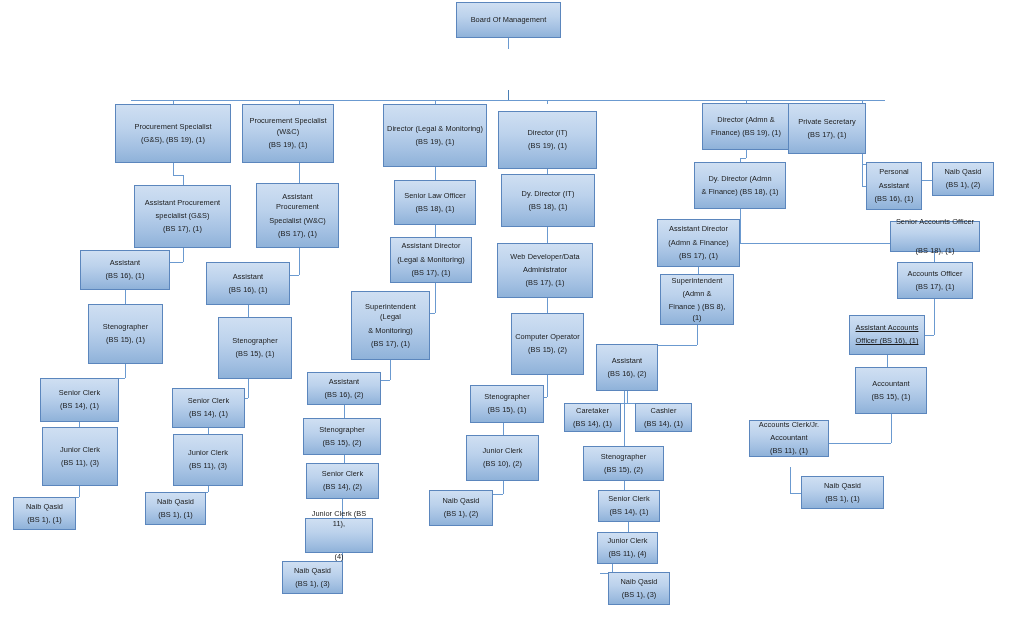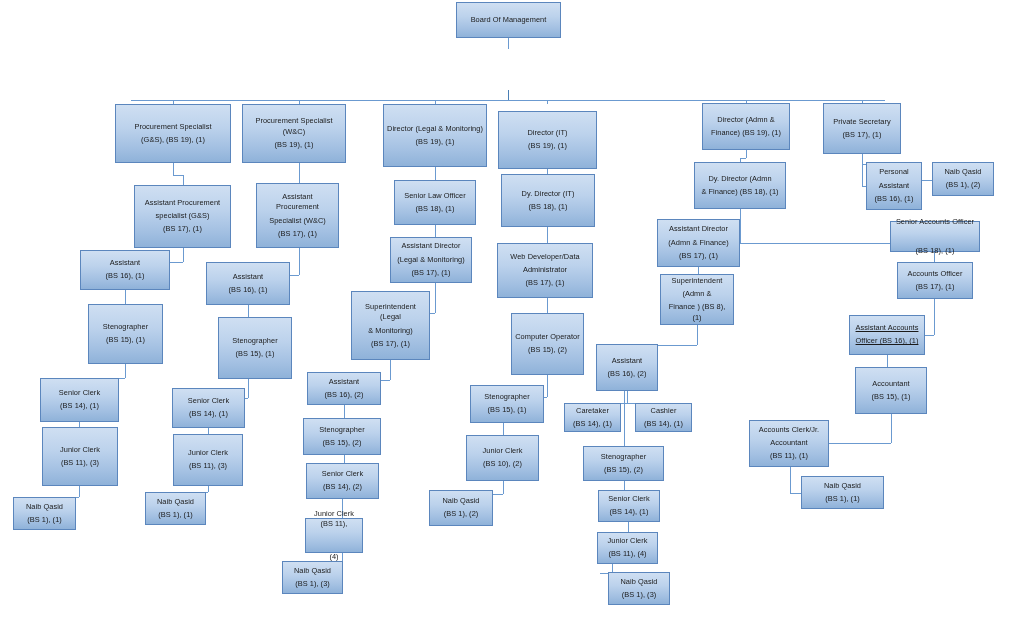--- a/index.html
+++ b/index.html
@@ -145,37 +145,37 @@
     <div class="conn h" style="left: 829px; top: 443px; width: 62px; background: rgb(107, 154, 208);"></div>
     <div class="conn v" style="left: 790px; top: 467px; height: 26px; background: rgb(107, 154, 208);"></div>
     <div class="conn h" style="left: 790px; top: 493px; width: 11px; background: rgb(107, 154, 208);"></div>
     <div class="node" style="left: 456px; top: 2px; width: 105px; height: 36px; border-color: rgb(91, 134, 189); color: rgb(26, 26, 26);">
       <span class="ln">Board Of Management</span>
     </div>
     <div class="node" style="left: 115px; top: 104px; width: 116px; height: 59px; border-color: rgb(91, 134, 189); color: rgb(26, 26, 26);">
       <span class="ln">Procurement Specialist</span>
       <span class="ln">(G&amp;S), (BS 19), (1)</span>
     </div>
-    <div class="node" style="left: 242px; top: 104px; width: 104px; height: 59px; border-color: rgb(91, 134, 189); color: rgb(26, 26, 26);">
+    <div class="node" style="left: 242px; top: 104px; width: 92px; height: 59px; border-color: rgb(91, 134, 189); color: rgb(26, 26, 26);">
       <span class="ln">Procurement Specialist (W&amp;C)</span>
       <span class="ln">(BS 19), (1)</span>
     </div>
     <div class="node" style="left: 383px; top: 104px; width: 104px; height: 63px; border-color: rgb(91, 134, 189); color: rgb(26, 26, 26);">
       <span class="ln">Director (Legal &amp; Monitoring)</span>
       <span class="ln">(BS 19), (1)</span>
     </div>
     <div class="node" style="left: 498px; top: 111px; width: 99px; height: 58px; border-color: rgb(91, 134, 189); color: rgb(26, 26, 26); justify-content: center;">
       <span class="ln">Director (IT)</span>
       <span class="ln">(BS 19), (1)</span>
     </div>
     <div class="node" style="left: 702px; top: 103px; width: 88px; height: 47px; border-color: rgb(91, 134, 189); color: rgb(26, 26, 26);">
       <span class="ln">Director (Admn &amp;</span>
       <span class="ln">Finance) (BS 19),  (1)</span>
     </div>
-    <div class="node" style="left: 823px; top: 103px; width: 78px; height: 51px; border-color: rgb(91, 134, 189); color: rgb(26, 26, 26);">
+    <div class="node" style="left: 788px; top: 103px; width: 78px; height: 51px; border-color: rgb(91, 134, 189); color: rgb(26, 26, 26);">
       <span class="ln">Private Secretary</span>
       <span class="ln">(BS 17), (1)</span>
     </div>
     <div class="node" style="left: 134px; top: 185px; width: 97px; height: 63px; border-color: rgb(91, 134, 189); color: rgb(26, 26, 26);">
       <span class="ln">Assistant Procurement</span>
       <span class="ln">specialist (G&amp;S)</span>
       <span class="ln">(BS 17), (1)</span>
     </div>
     <div class="node" style="left: 256px; top: 183px; width: 83px; height: 65px; border-color: rgb(91, 134, 189); color: rgb(26, 26, 26);">
       <span class="ln">Assistant Procurement</span>
@@ -305,21 +305,21 @@
       <span class="ln">(BS 15), (2)</span>
     </div>
     <div class="node" style="left: 466px; top: 435px; width: 73px; height: 46px; border-color: rgb(91, 134, 189); color: rgb(26, 26, 26);">
       <span class="ln">Junior Clerk</span>
       <span class="ln">(BS 10), (2)</span>
     </div>
     <div class="node" style="left: 583px; top: 446px; width: 81px; height: 35px; border-color: rgb(91, 134, 189); color: rgb(26, 26, 26);">
       <span class="ln">Stenographer</span>
       <span class="ln">(BS 15), (2)</span>
     </div>
-    <div class="node" style="left: 749px; top: 420px; width: 80px; height: 47px; border-color: rgb(91, 134, 189); color: rgb(26, 26, 26);">
+    <div class="node" style="left: 749px; top: 420px; width: 80px; height: 37px; border-color: rgb(91, 134, 189); color: rgb(26, 26, 26);">
       <span class="ln">Accounts Clerk/Jr.</span>
       <span class="ln">Accountant</span>
       <span class="ln">(BS 11), (1)</span>
     </div>
     <div class="node" style="left: 13px; top: 497px; width: 63px; height: 33px; border-color: rgb(91, 134, 189); color: rgb(26, 26, 26);">
       <span class="ln">Naib Qasid</span>
       <span class="ln">(BS 1), (1)</span>
     </div>
     <div class="node" style="left: 145px; top: 492px; width: 61px; height: 33px; border-color: rgb(91, 134, 189); color: rgb(26, 26, 26);">
       <span class="ln">Naib Qasid</span>
@@ -334,21 +334,21 @@
       <span class="ln">(BS 1), (2)</span>
     </div>
     <div class="node" style="left: 598px; top: 490px; width: 62px; height: 32px; border-color: rgb(91, 134, 189); color: rgb(26, 26, 26);">
       <span class="ln">Senior Clerk</span>
       <span class="ln">(BS 14), (1)</span>
     </div>
     <div class="node" style="left: 801px; top: 476px; width: 83px; height: 33px; border-color: rgb(91, 134, 189); color: rgb(26, 26, 26);">
       <span class="ln">Naib Qasid</span>
       <span class="ln">(BS 1), (1)</span>
     </div>
-    <div class="node" style="left: 305px; top: 518px; width: 58px; height: 35px; border-color: rgb(91, 134, 189); color: rgb(26, 26, 26); gap: 19px;">
+    <div class="node" style="left: 305px; top: 518px; width: 68px; height: 35px; border-color: rgb(91, 134, 189); color: rgb(26, 26, 26); gap: 19px;">
       <span class="ln">Junior Clerk (BS 11),</span>
       <span class="ln">(4)</span>
     </div>
     <div class="node" style="left: 597px; top: 532px; width: 61px; height: 32px; border-color: rgb(91, 134, 189); color: rgb(26, 26, 26);">
       <span class="ln">Junior Clerk</span>
       <span class="ln">(BS 11), (4)</span>
     </div>
     <div class="node" style="left: 282px; top: 561px; width: 61px; height: 33px; border-color: rgb(91, 134, 189); color: rgb(26, 26, 26);">
       <span class="ln">Naib Qasid</span>
       <span class="ln">(BS 1), (3)</span>

